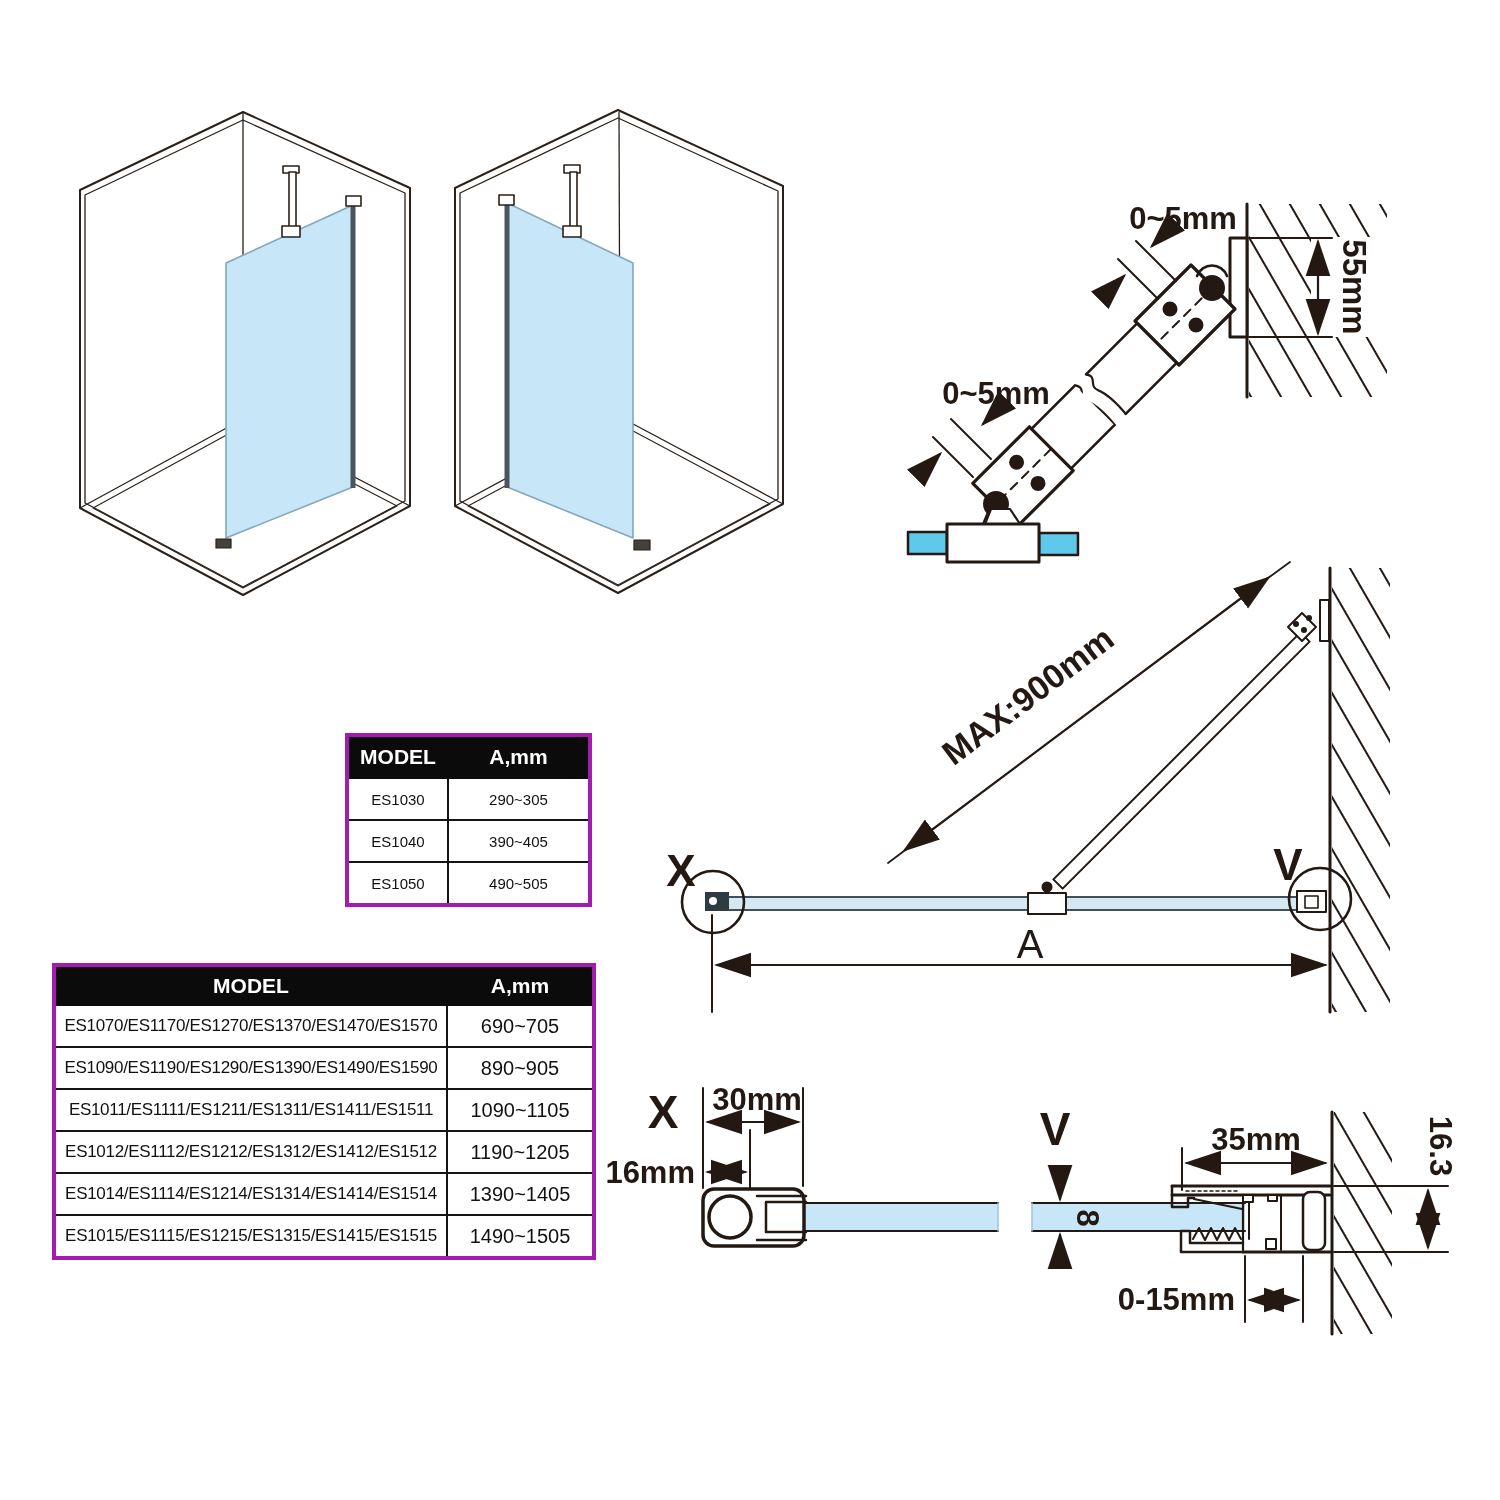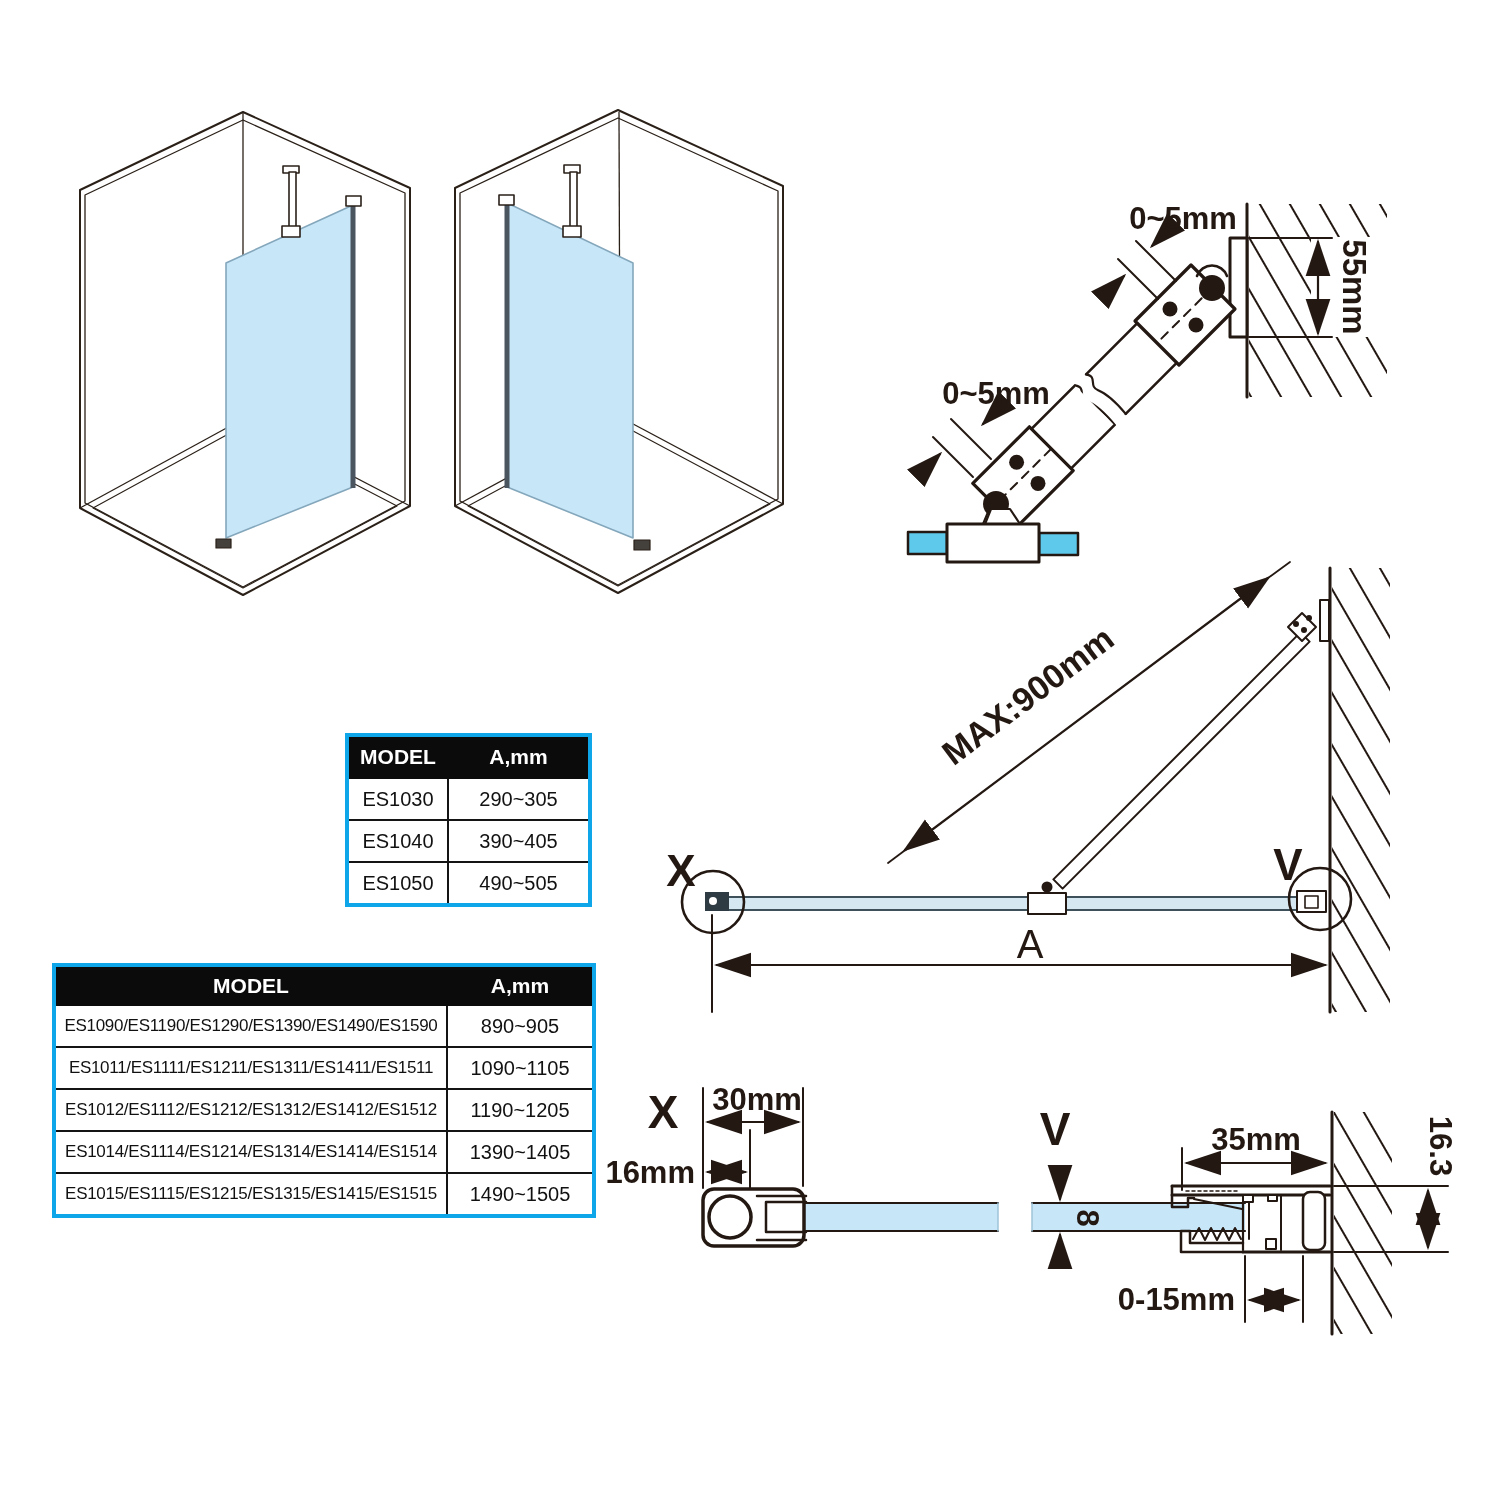--- a/index.html
+++ b/index.html
@@ -6,26 +6,26 @@
   body{width:1500px;height:1500px;position:relative;font-family:"Liberation Sans",sans-serif;}
   #sheet{position:absolute;left:0;top:0;width:1500px;height:1500px;text-decoration:underline;}
   svg{position:absolute;left:0;top:0;}
   svg text{fill:#241812;}
   .td30{font-family:"Liberation Sans",sans-serif;font-size:31px;font-weight:bold;}
   .td33{font-family:"Liberation Sans",sans-serif;font-size:33px;font-weight:bold;}
   .tmax{font-family:"Liberation Sans",sans-serif;font-size:34px;font-weight:bold;}
   .t46{font-family:"Liberation Sans",sans-serif;font-size:46px;font-weight:bold;}
   .t44{font-family:"Liberation Sans",sans-serif;font-size:44px;font-weight:bold;}
   .t40{font-family:"Liberation Sans",sans-serif;font-size:40px;font-weight:normal;}
-  .spec-table{position:absolute;border-collapse:collapse;table-layout:fixed;background:#fff;border:4px solid #0ea5e9;padding-left:48px;}
+  .spec-table{position:absolute;border-collapse:collapse;table-layout:fixed;background:#fff;border:4px solid #a21caf;padding-left:48px;}
   .spec-table th,.spec-table td{border:2.5px solid #141414;text-align:center;vertical-align:middle;padding:0;color:#111;}
   .spec-table thead th{background:#0B0B0B;color:#fff;font-weight:bold;border-color:#0B0B0B;}
   .small-table{left:345px;top:733px;width:243px;}
   .small-table th{height:40px;font-size:21px;}
-  .small-table td{height:40px;font-size:20px;}
+  .small-table td{height:40px;font-size:15px;}
   .large-table{left:52px;top:963px;width:540px;}
   .large-table th{height:37px;font-size:21px;}
   .large-table td{height:40px;}
   .model-l{font-size:17px;letter-spacing:-0.3px;}
   .val-l{font-size:20px;}
 </style>
 </head>
 <body>
 
 <div id="sheet">
@@ -273,20 +273,24 @@
         <col style="width:147px">
       </colgroup>
   <thead>
     <tr>
       <th>MODEL</th>
       <th>A,mm</th>
     </tr>
   </thead>
   <tbody>
     <tr>
+          <td class="model-l">ES1070/ES1170/ES1270/ES1370/ES1470/ES1570</td>
+          <td class="val-l">690~705</td>
+        </tr>
+    <tr>
           <td class="model-l">ES1090/ES1190/ES1290/ES1390/ES1490/ES1590</td>
           <td class="val-l">890~905</td>
         </tr>
     <tr>
           <td class="model-l">ES1011/ES1111/ES1211/ES1311/ES1411/ES1511</td>
           <td class="val-l">1090~1105</td>
         </tr>
     <tr>
           <td class="model-l">ES1012/ES1112/ES1212/ES1312/ES1412/ES1512</td>
           <td class="val-l">1190~1205</td>

